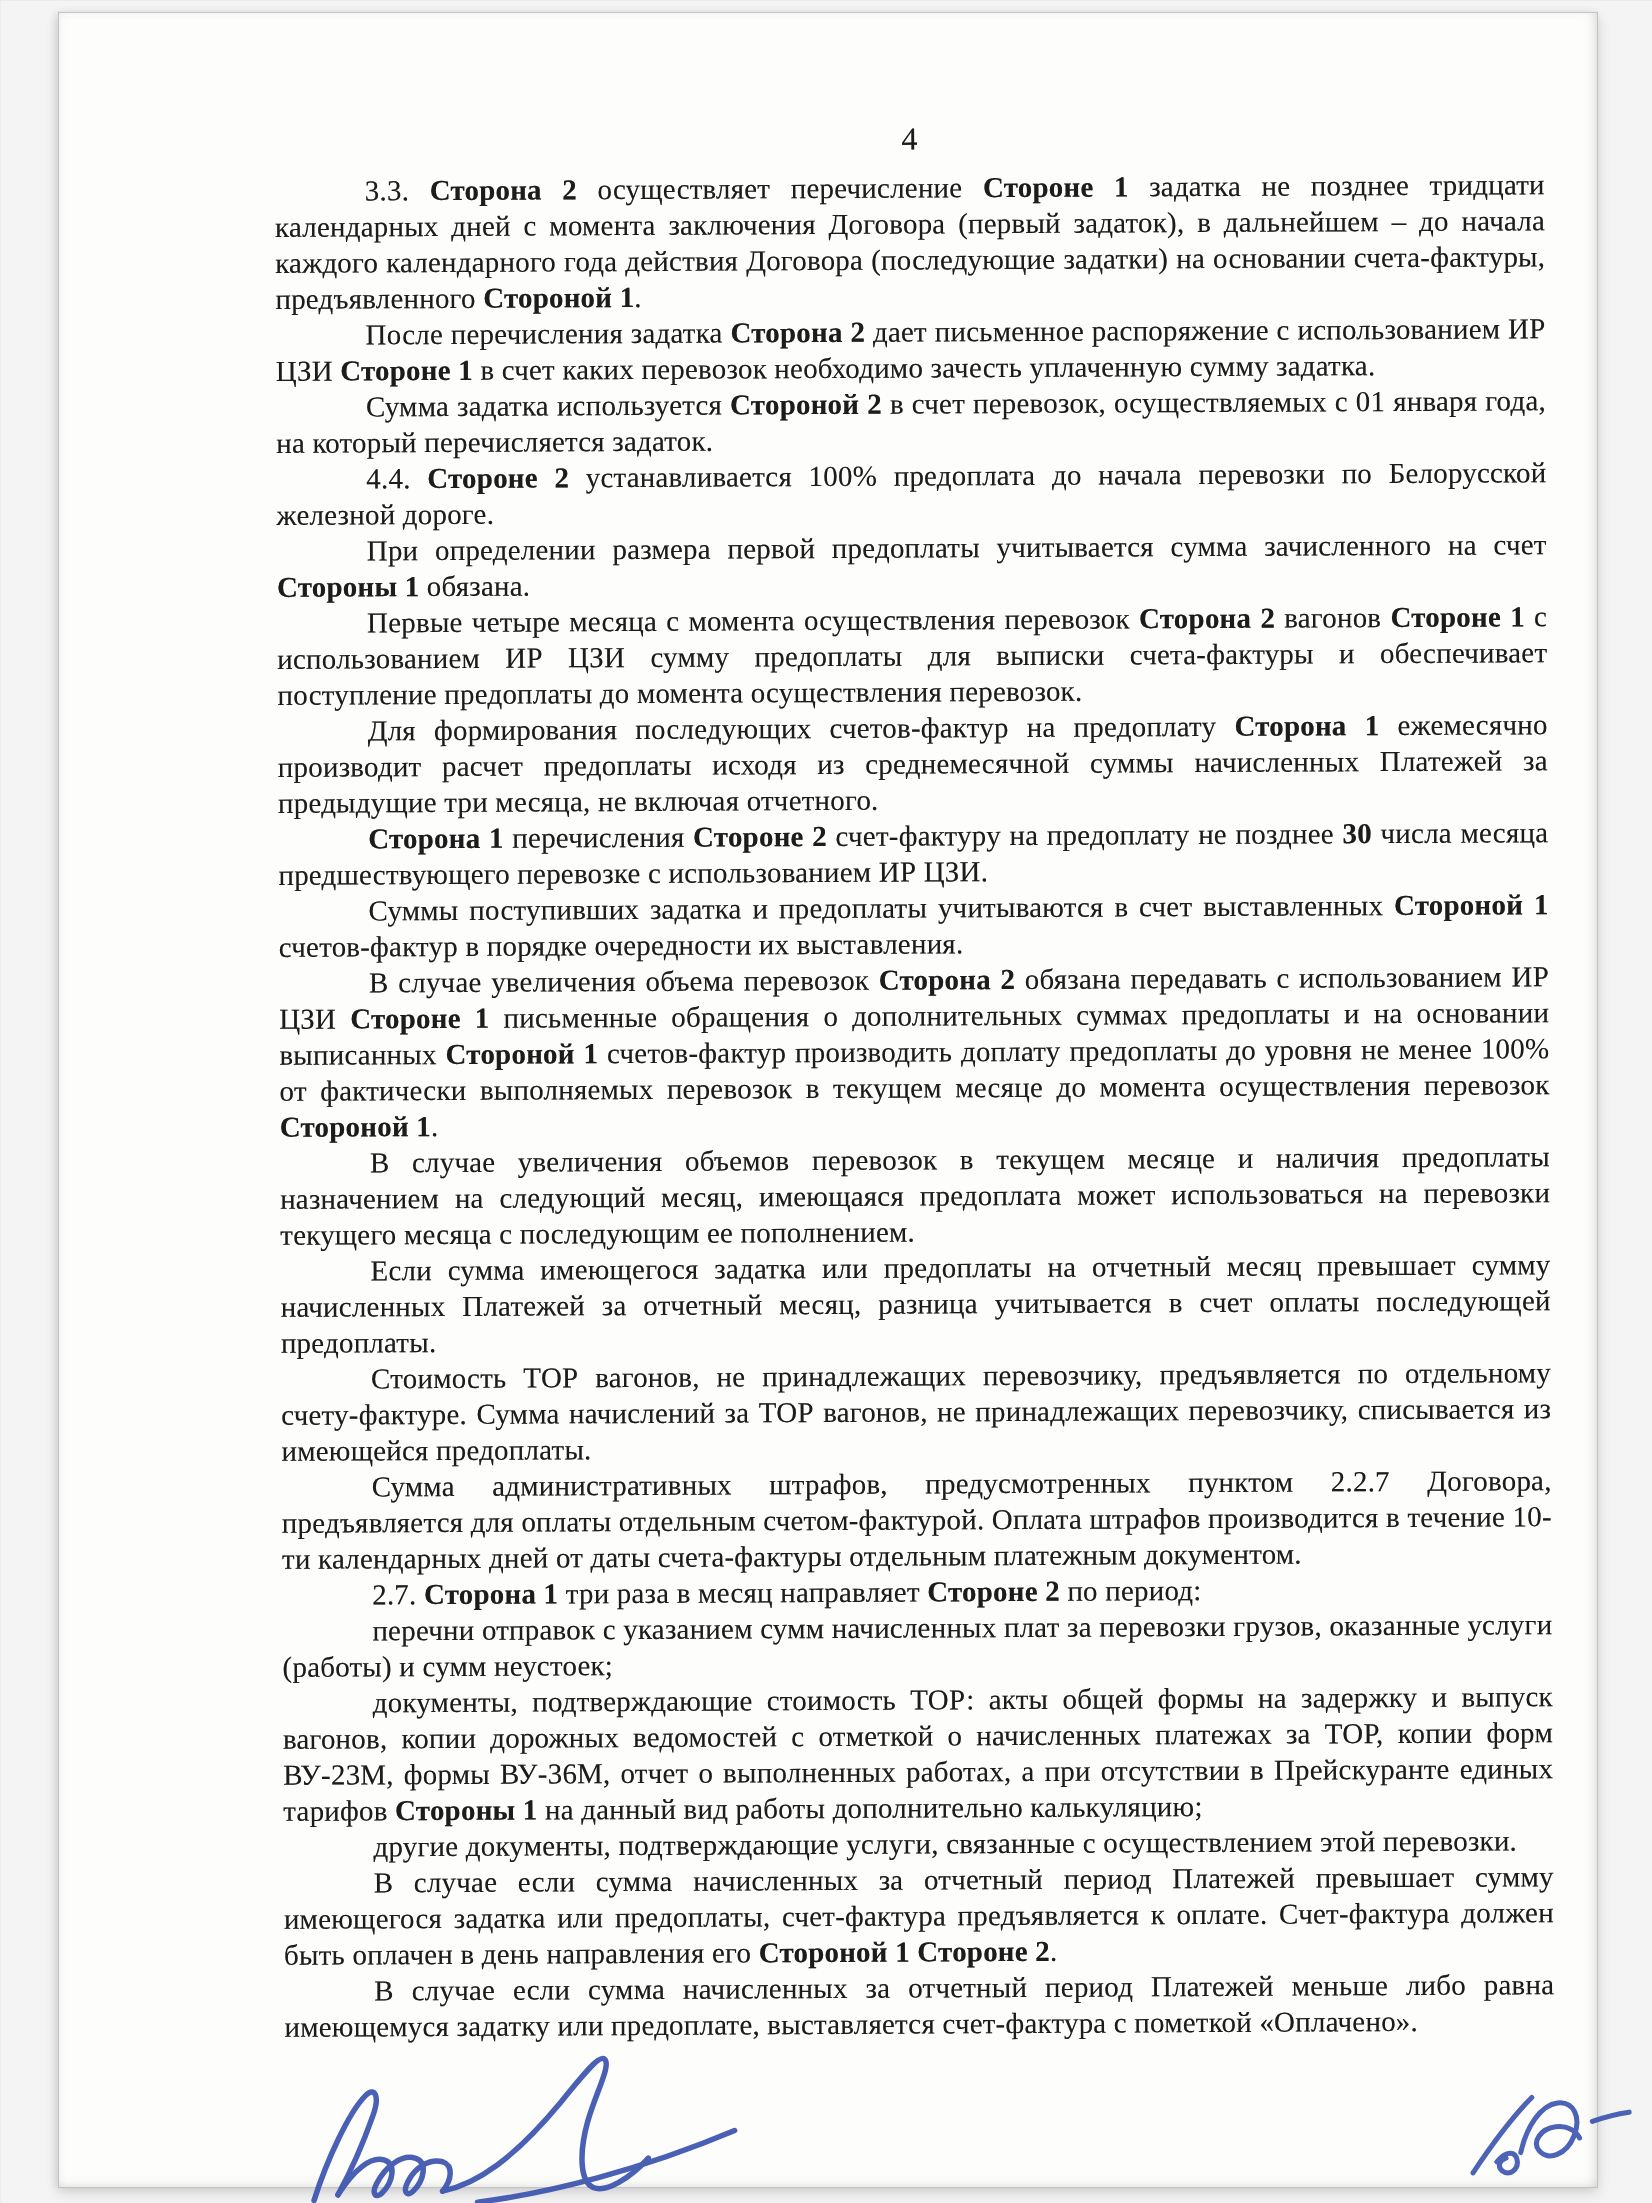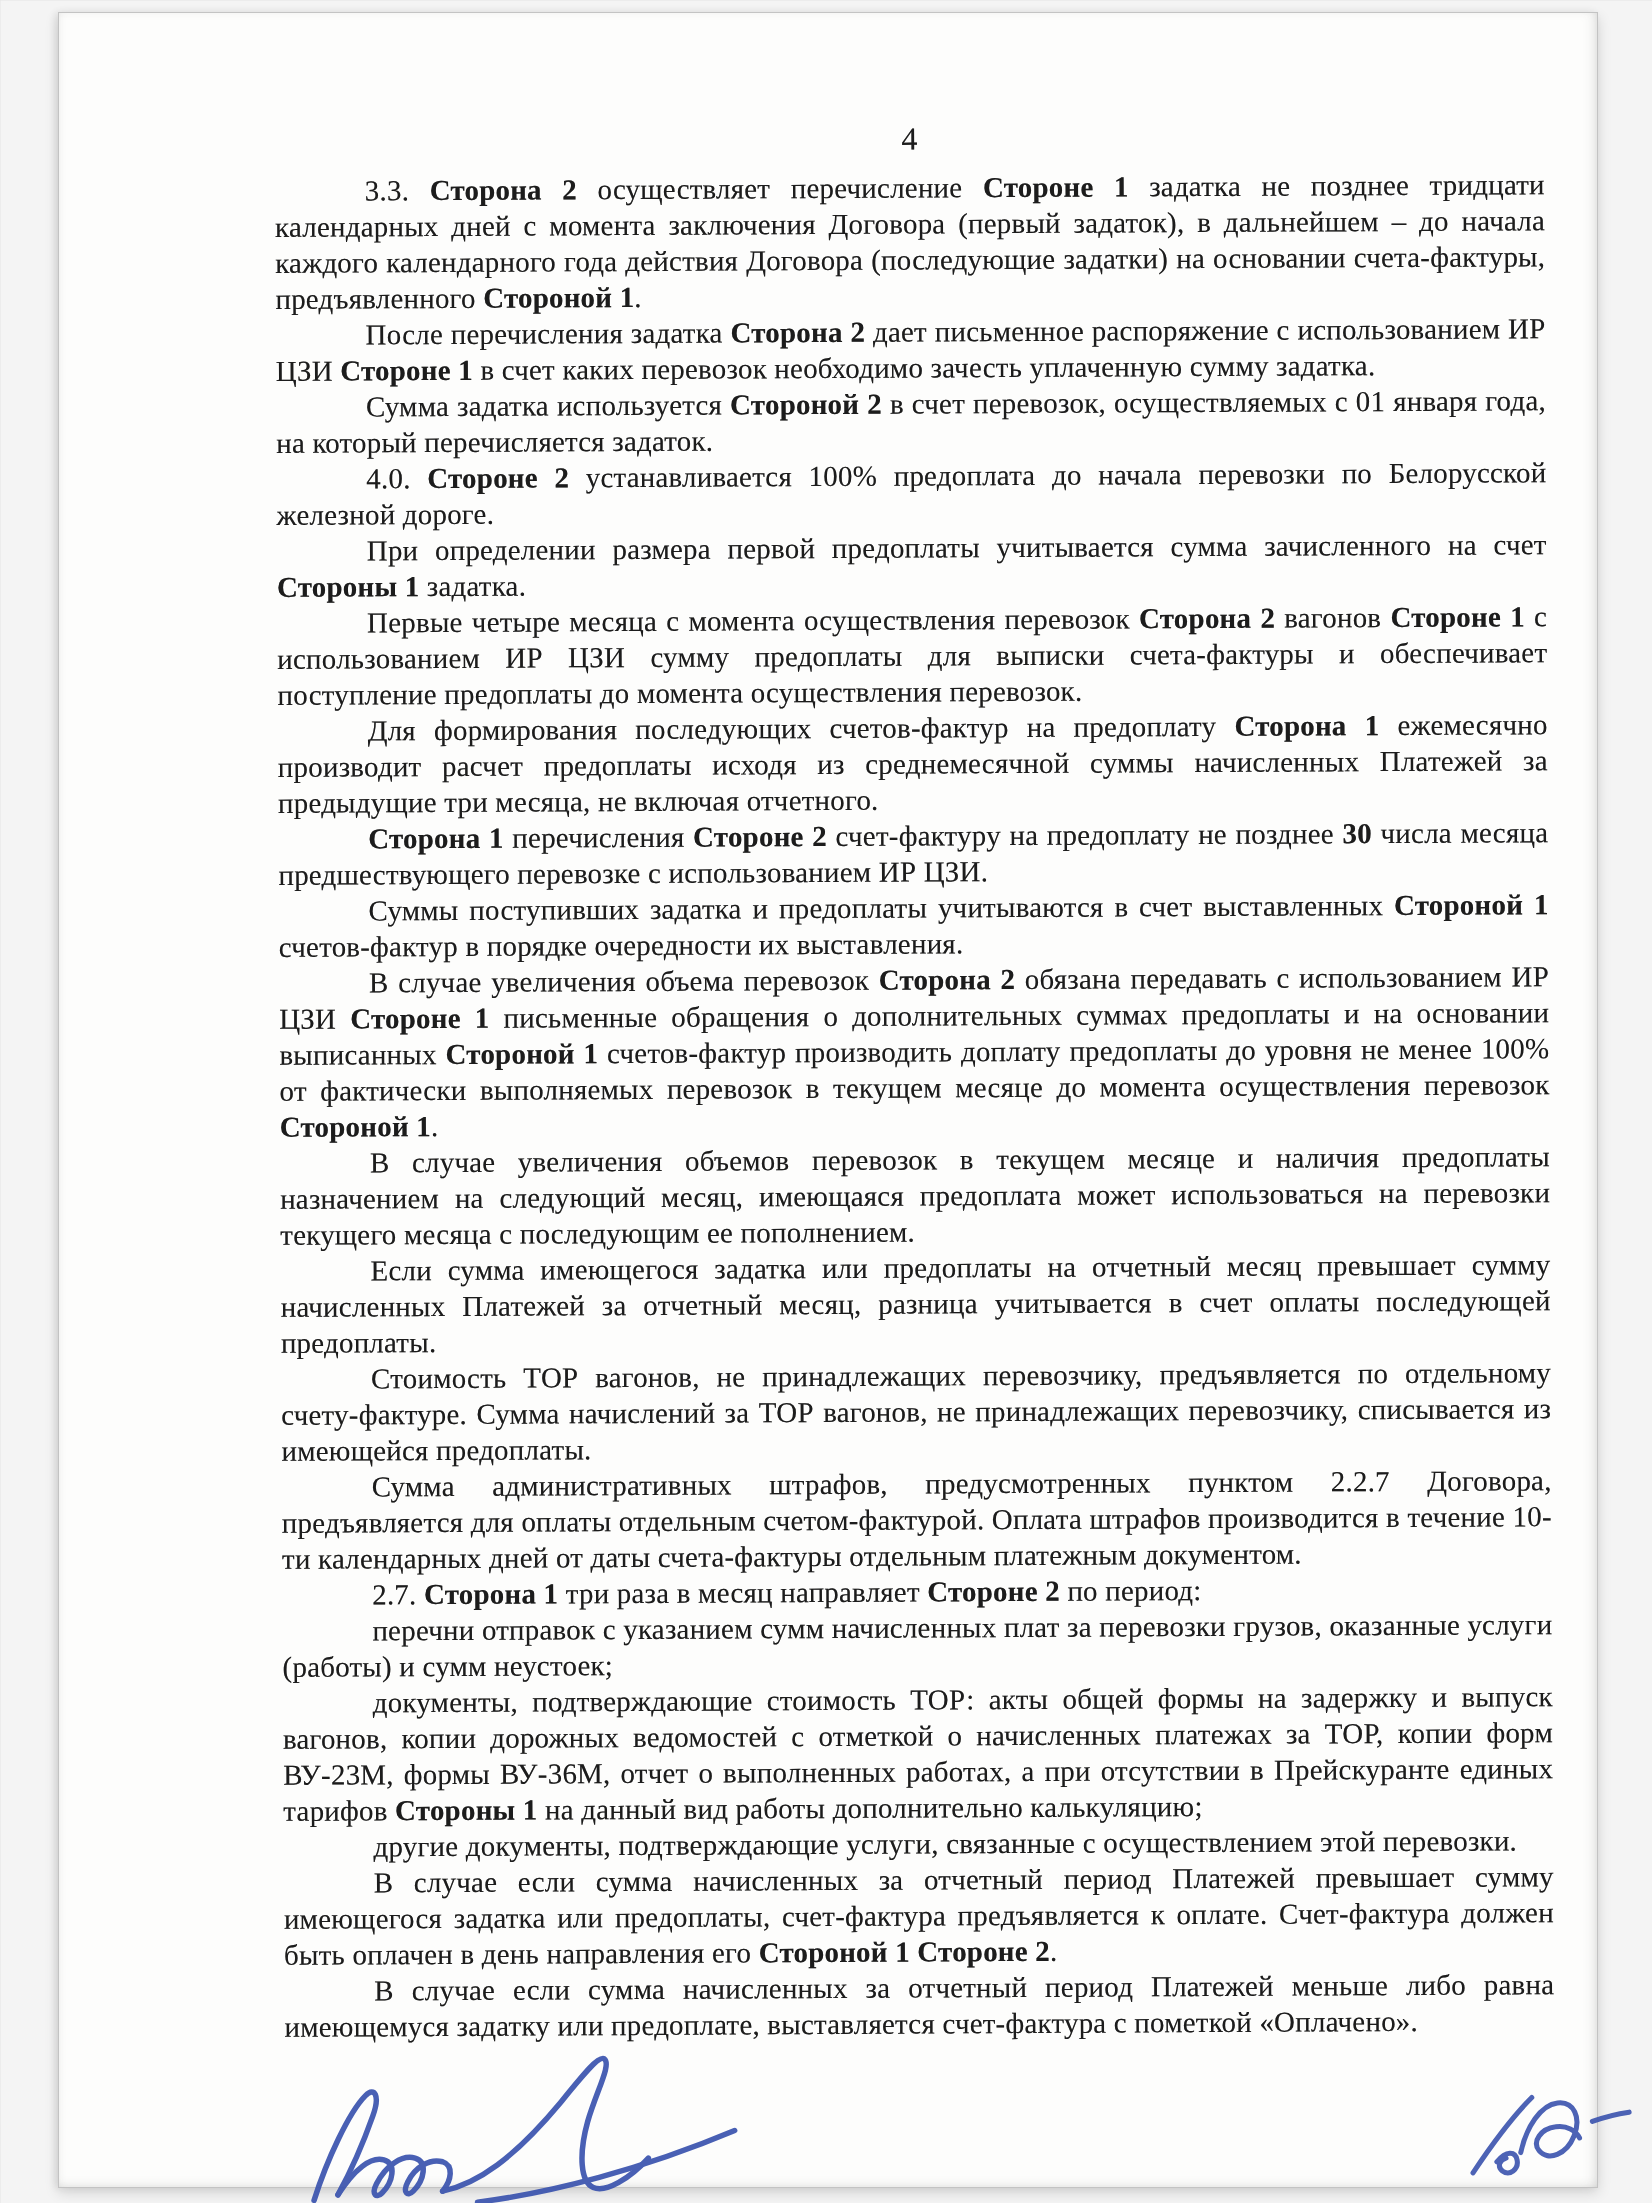--- a/index.html
+++ b/index.html
@@ -84,22 +84,22 @@
 </svg>
 
 <div class="sheet">
   <div class="tilt">
     <div class="content">
       <div class="pageno">4</div>
       <div class="doc-text">
           <p><span>3.3. </span><span class="b">Сторона&nbsp;2</span><span> осуществляет перечисление </span><span class="b">Стороне&nbsp;1</span><span> задатка не позднее тридцати календарных дней с момента заключения Договора (первый задаток), в дальнейшем – до начала каждого календарного года действия Договора (последующие задатки) на основании счета-фактуры, предъявленного </span><span class="b">Стороной&nbsp;1</span><span>.</span></p>
           <p><span>После перечисления задатка </span><span class="b">Сторона&nbsp;2</span><span> дает письменное распоряжение с использованием ИР ЦЗИ </span><span class="b">Стороне&nbsp;1</span><span> в счет каких перевозок необходимо зачесть уплаченную сумму задатка.</span></p>
           <p><span>Сумма задатка используется </span><span class="b">Стороной&nbsp;2</span><span> в счет перевозок, осуществляемых с 01 января года, на который перечисляется задаток.</span></p>
-          <p><span>4.0. </span><span class="b">Стороне&nbsp;2</span><span> устанавливается 100% предоплата до начала перевозки по Белорусской железной дороге.</span></p>
-          <p><span>При определении размера первой предоплаты учитывается сумма зачисленного на счет </span><span class="b">Стороны&nbsp;1</span><span> задатка.</span></p>
+          <p><span>4.4. </span><span class="b">Стороне&nbsp;2</span><span> устанавливается 100% предоплата до начала перевозки по Белорусской железной дороге.</span></p>
+          <p><span>При определении размера первой предоплаты учитывается сумма зачисленного на счет </span><span class="b">Стороны&nbsp;1</span><span> обязана.</span></p>
           <p><span>Первые четыре месяца с момента осуществления перевозок </span><span class="b">Сторона&nbsp;2</span><span> вагонов </span><span class="b">Стороне&nbsp;1</span><span> с использованием ИР ЦЗИ сумму предоплаты для выписки счета-фактуры и обеспечивает поступление предоплаты до момента осуществления перевозок.</span></p>
           <p><span>Для формирования последующих счетов-фактур на предоплату </span><span class="b">Сторона&nbsp;1</span><span> ежемесячно производит расчет предоплаты исходя из среднемесячной суммы начисленных Платежей за предыдущие три месяца, не включая отчетного.</span></p>
           <p><span class="b">Сторона&nbsp;1</span><span> перечисления </span><span class="b">Стороне&nbsp;2</span><span> счет-фактуру на предоплату не позднее </span><span class="b">30</span><span> числа месяца предшествующего перевозке с использованием ИР ЦЗИ.</span></p>
           <p><span>Суммы поступивших задатка и предоплаты учитываются в счет выставленных </span><span class="b">Стороной&nbsp;1</span><span> счетов-фактур в порядке очередности их выставления.</span></p>
           <p><span>В случае увеличения объема перевозок </span><span class="b">Сторона&nbsp;2</span><span> обязана передавать с использованием ИР ЦЗИ </span><span class="b">Стороне&nbsp;1</span><span> письменные обращения о дополнительных суммах предоплаты и на основании выписанных </span><span class="b">Стороной&nbsp;1</span><span> счетов-фактур производить доплату предоплаты до уровня не менее 100% от фактически выполняемых перевозок в текущем месяце до момента осуществления перевозок </span><span class="b">Стороной&nbsp;1</span><span>.</span></p>
           <p><span>В случае увеличения объемов перевозок в текущем месяце и наличия предоплаты назначением на следующий месяц, имеющаяся предоплата может использоваться на перевозки текущего месяца с последующим ее пополнением.</span></p>
           <p><span>Если сумма имеющегося задатка или предоплаты на отчетный месяц превышает сумму начисленных Платежей за отчетный месяц, разница учитывается в счет оплаты последующей предоплаты.</span></p>
           <p><span>Стоимость ТОР вагонов, не принадлежащих перевозчику, предъявляется по отдельному счету-фактуре. Сумма начислений за ТОР вагонов, не принадлежащих перевозчику, списывается из имеющейся предоплаты.</span></p>
           <p><span>Сумма административных штрафов, предусмотренных пунктом 2.2.7 Договора, предъявляется для оплаты отдельным счетом-фактурой. Оплата штрафов производится в течение 10-ти календарных дней от даты счета-фактуры отдельным платежным документом.</span></p>
           <p><span>2.7. </span><span class="b">Сторона&nbsp;1</span><span> три раза в месяц направляет </span><span class="b">Стороне&nbsp;2</span><span> по период:</span></p>

